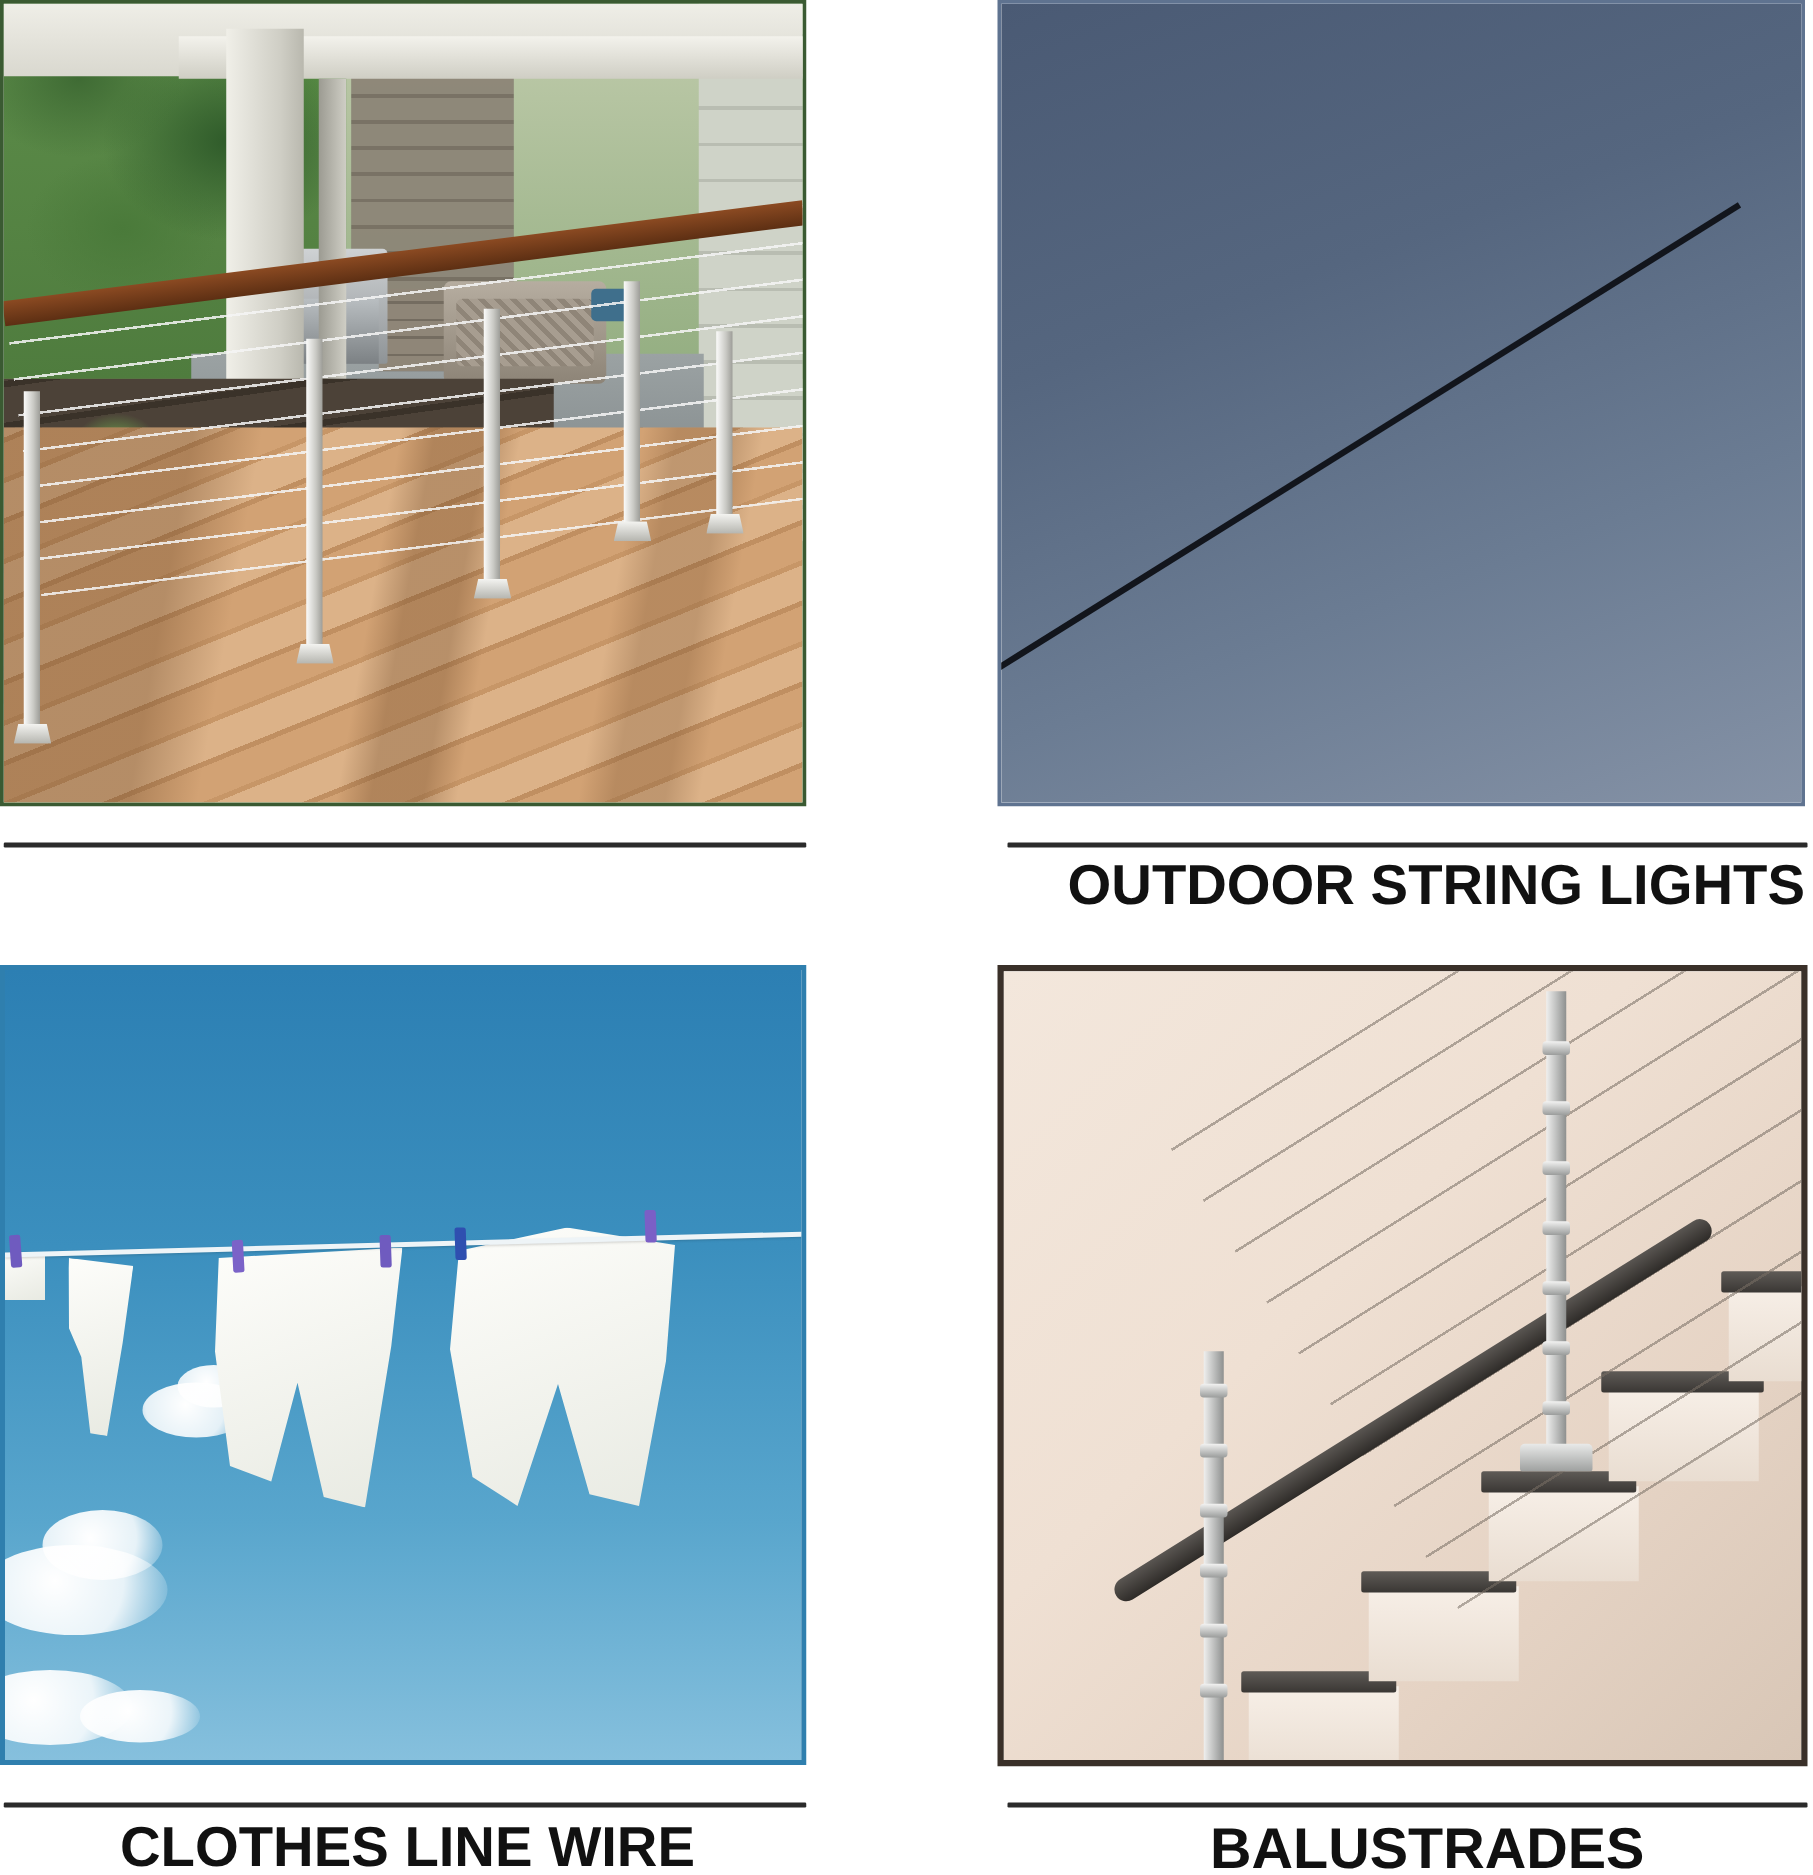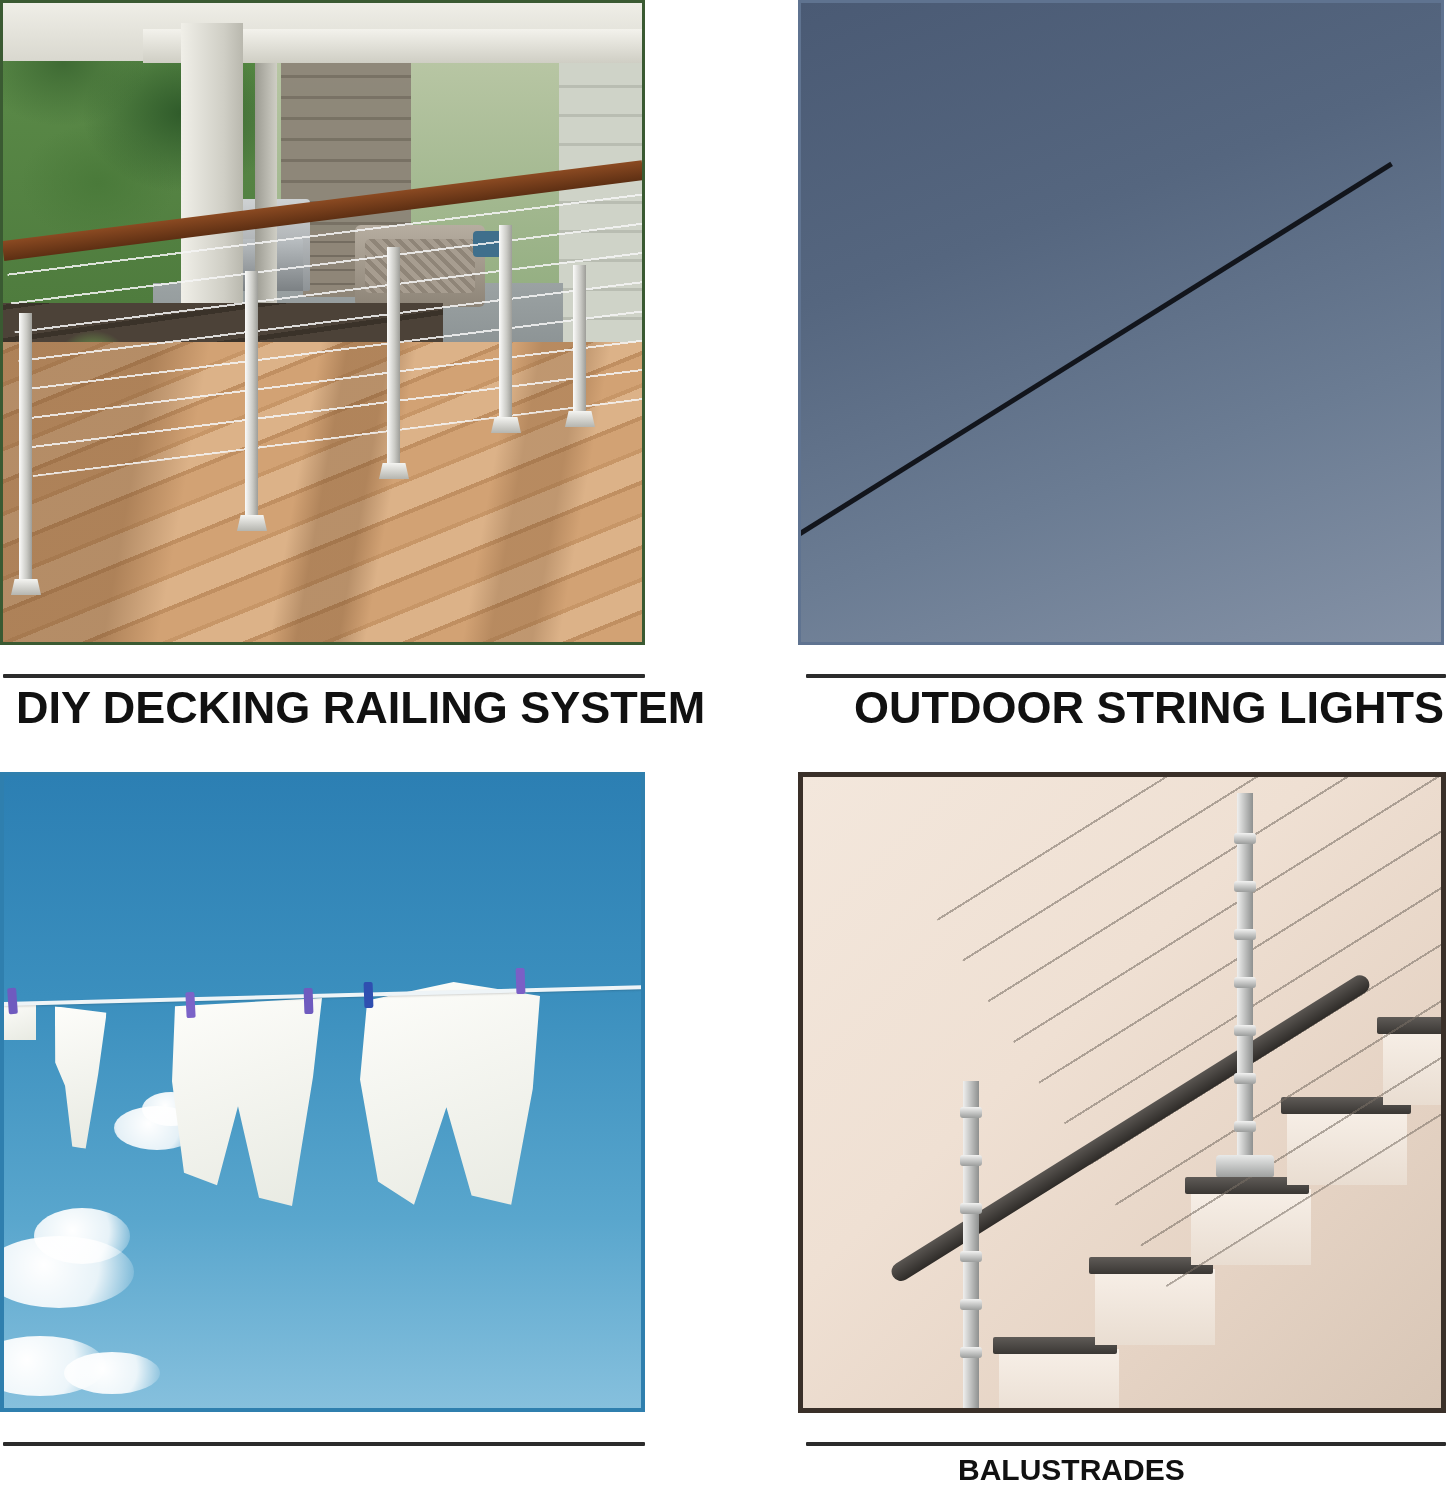--- a/index.html
+++ b/index.html
@@ -194,21 +194,20 @@
         <div class="p1-foot" style="left:234px; top:512px;"></div>
         <div class="p1-post" style="left:384px; top:244px; height:222px;"></div>
         <div class="p1-foot" style="left:376px; top:460px;"></div>
         <div class="p1-post" style="left:496px; top:222px; height:198px;"></div>
         <div class="p1-foot" style="left:488px; top:414px;"></div>
         <div class="p1-post" style="left:570px; top:262px; height:152px;"></div>
         <div class="p1-foot" style="left:562px; top:408px;"></div>
       </div>
     </div>
     <div class="caption-rule" style="left:3px; top:674px; width:642px;"></div>
-    <div class="caption" style="left:16px; top:685px; font-size:45px;">DIY DECKING RAILING SYSTEM</div>
   </div>
 
   <div class="cell" id="cell2">
     <div class="photo" id="photo2">
       <div id="p2-sky"></div>
       <div id="p2-wire"></div>
       <div class="bulb" style="left:24px;  top:598px;"></div>
       <div class="bulb" style="left:76px;  top:566px;"></div>
       <div class="bulb" style="left:134px; top:530px;"></div>
       <div class="bulb" style="left:205px; top:488px;"></div>
@@ -247,20 +246,21 @@
 
       <div id="p3-line"></div>
 
       <div class="pin" style="left:4px;   top:212px; background:#6f5bbf; transform:rotate(-4deg);"></div>
       <div class="pin" style="left:182px; top:216px; background:#7b63c8; transform:rotate(-3deg);"></div>
       <div class="pin" style="left:300px; top:212px; background:#6f5bbf; transform:rotate(-2deg);"></div>
       <div class="pin" style="left:360px; top:206px; background:#2f4fb0; transform:rotate(-2deg);"></div>
       <div class="pin" style="left:512px; top:192px; background:#7b5fc6; transform:rotate(-2deg);"></div>
     </div>
     <div class="caption-rule" style="left:3px; top:670px; width:642px;"></div>
+    <div class="caption" style="left:96px; top:683px; font-size:45px;">CLOTHES LINE WIRE</div>
   </div>
 
   <div class="cell" id="cell4">
     <div class="photo" id="photo4">
       <div id="p4-wall"></div>
 
       <div class="riser" style="left:196px; top:572px; width:120px; height:72px;"></div>
       <div class="tread" style="left:190px; top:560px; width:124px;"></div>
       <div class="riser" style="left:292px; top:492px; width:120px; height:76px;"></div>
       <div class="tread" style="left:286px; top:480px; width:124px;"></div>
@@ -286,16 +286,16 @@
       <div class="p4-fit" style="left:431px; top:56px;"></div>
       <div class="p4-fit" style="left:431px; top:104px;"></div>
       <div class="p4-fit" style="left:431px; top:152px;"></div>
       <div class="p4-fit" style="left:431px; top:200px;"></div>
       <div class="p4-fit" style="left:431px; top:248px;"></div>
       <div class="p4-fit" style="left:431px; top:296px;"></div>
       <div class="p4-fit" style="left:431px; top:344px;"></div>
       <div class="p4-base" style="left:413px; top:378px;"></div>
     </div>
     <div class="caption-rule" style="left:8px; top:670px; width:640px;"></div>
-    <div class="caption" style="left:160px; top:683px; font-size:30px;">BALUSTRADES</div>
+    <div class="caption" style="left:170px; top:683px; font-size:46px;">BALUSTRADES</div>
   </div>
 
 </div>
 
 </body></html>

